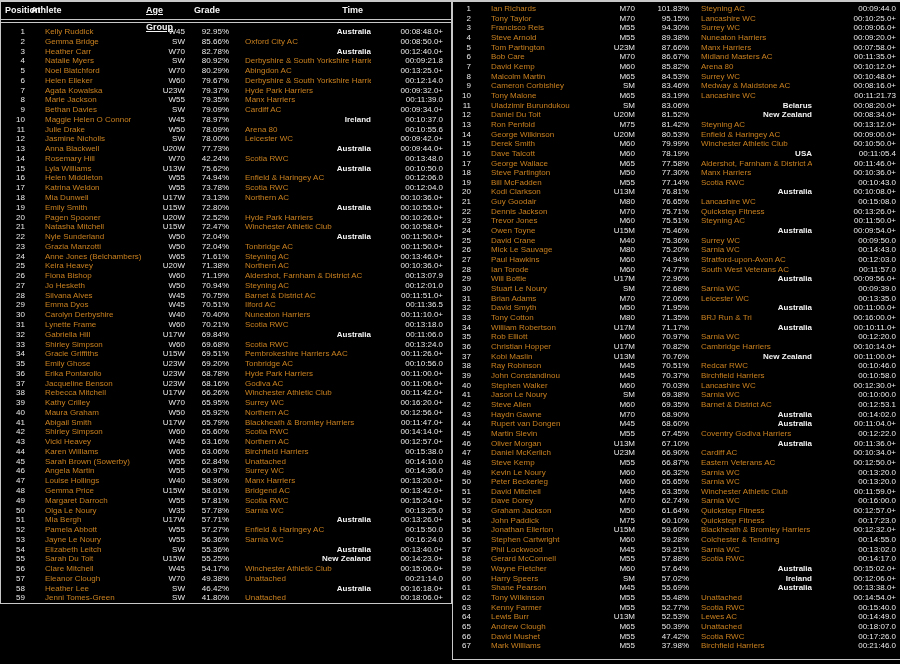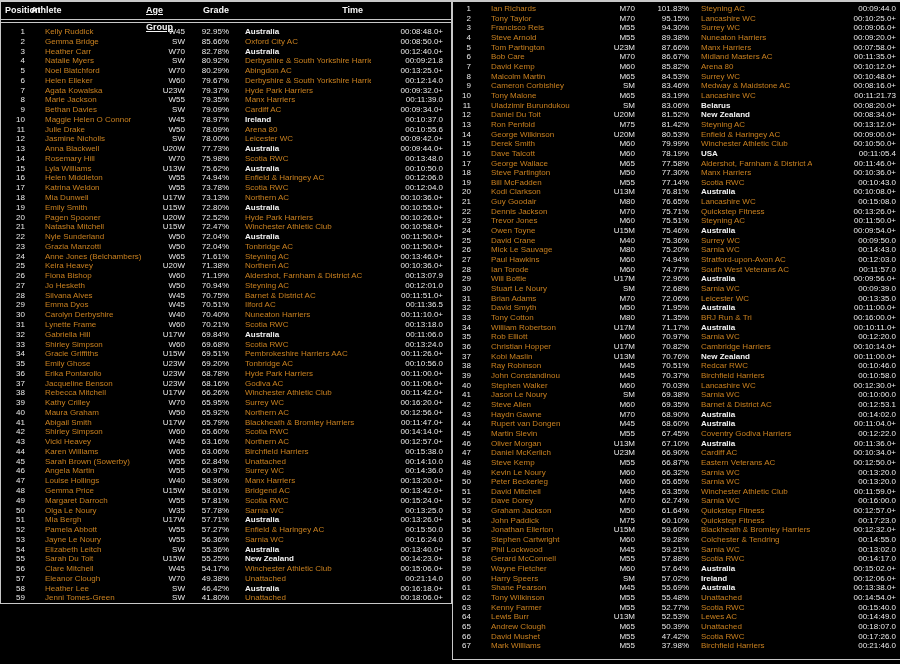--- a/index.html
+++ b/index.html
@@ -37,26 +37,26 @@
   #panel-right .row{ grid-template-columns:24px 128px 30px 54px 1fr 88px; height:9.67px; line-height:9.67px; }
 
   .c0{ text-align:right; padding-right:6px; color:var(--white-txt); }
   .c1{ padding-left:14px; color:var(--orange); overflow:hidden; }
   .c2{ text-align:right; color:var(--white-txt); }
   .c3{ text-align:right; color:var(--white-txt); }
   .c4{ padding-left:16px; color:var(--orange); overflow:hidden; }
   #panel-right .c4{ padding-left:12px; }
   .c5{ text-align:right; padding-right:8px; color:var(--white-txt); }
   #panel-right .c5{ padding-right:4px; }
-  .c4.country{ color:var(--country-txt); font-weight:bold; }
+  .c4.country{ color:var(--country-txt); font-weight:bold;text-align:right; }
 
   .h0{ padding-left:4px; }
   .h1{ }
   .h2{ text-align:left;text-decoration:underline; }
-  .h3{ text-align:right; }
+  .h3{ text-align:center; }
   .h4{ padding-left:16px; }
   .h5{ text-align:right; padding-right:8px; }
 </style>
 </head>
 <body>
 
 <div class="panel" id="panel-left">
   <div class="header-row">
     <span class="h0">Position</span>
     <span class="h1">Athlete</span>
@@ -167,21 +167,21 @@
         <span class="c1">Anna Blackwell</span>
         <span class="c2">U20W</span>
         <span class="c3">77.73%</span>
         <span class="c4 country">Australia</span>
         <span class="c5">00:09:44.0+</span>
       </div>
       <div class="row">
         <span class="c0">14</span>
         <span class="c1">Rosemary Hill</span>
         <span class="c2">W70</span>
-        <span class="c3">75.98%</span>
+        <span class="c3">42.24%</span>
         <span class="c4">Scotia RWC</span>
         <span class="c5">00:13:48.0</span>
       </div>
       <div class="row">
         <span class="c0">15</span>
         <span class="c1">Lyla Williams</span>
         <span class="c2">U13W</span>
         <span class="c3">75.62%</span>
         <span class="c4 country">Australia</span>
         <span class="c5">00:10:50.0</span>

